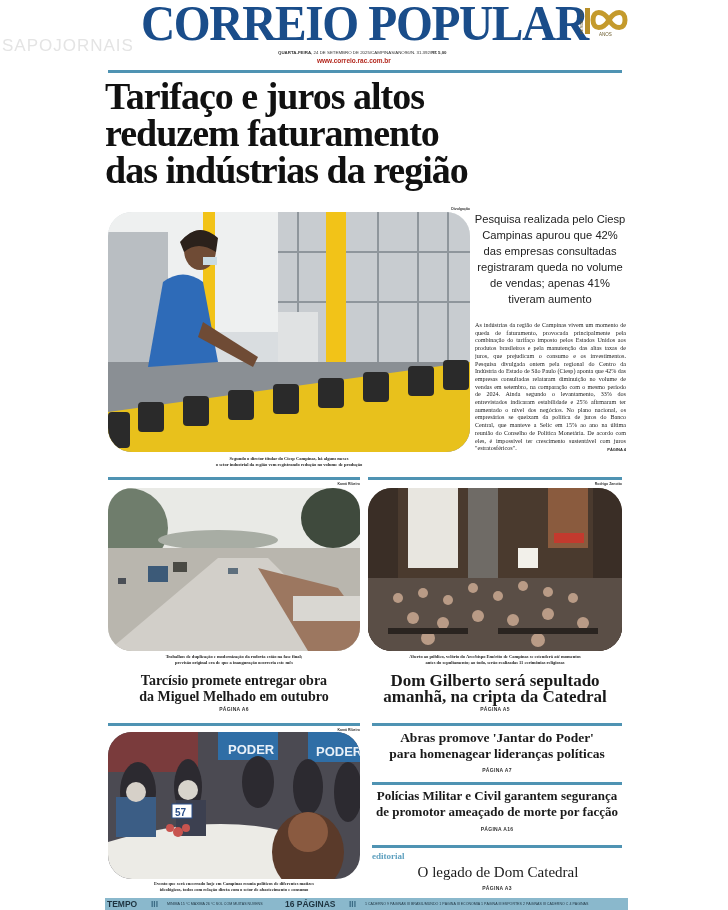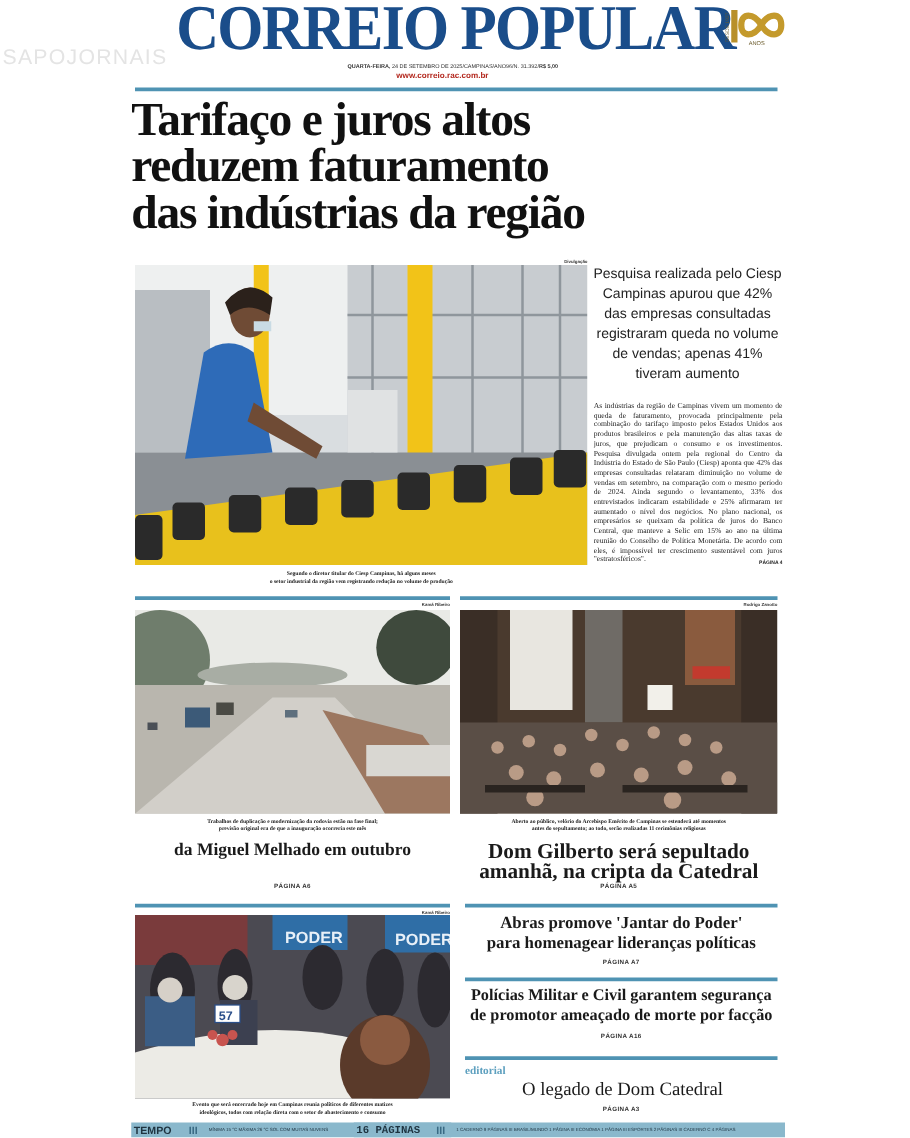--- a/index.html
+++ b/index.html
@@ -18,21 +18,21 @@
   .dateline { position: absolute; left: 173px; top: 50px; font-family: "Liberation Sans", sans-serif; font-size: 4.4px; color: #333; white-space: nowrap; }
   .dateline b { font-weight: bold; }
   .url { position: absolute; left: 212px; top: 57px; font-family: "Liberation Sans", sans-serif; font-size: 6.5px; font-weight: bold; color: #b3281e; }
 
   .rule { position: absolute; height: 3px; background: #4f93b3; }
 
   .main-headline { position: absolute; left: 105px; top: 78px; width: 520px; text-align: left; font-family: "Liberation Serif", serif; font-weight: bold; font-size: 38px; line-height: 37px; color: #111; letter-spacing: -1px; }
 
   .credit { position: absolute; font-family: "Liberation Sans", sans-serif; font-size: 3.5px; font-weight: bold; color: #333; text-align: right; }
 
-  .photo { position: absolute; overflow: hidden; }
+  .photo { position: absolute; overflow: hidden; border-radius: 24px; }
   .photo svg { display: block; }
 
   .deck { position: absolute; left: 474px; top: 211px; width: 152px; text-align: center; font-family: "Liberation Sans", sans-serif; font-size: 11.2px; line-height: 16px; color: #222; }
 
   .body-text { position: absolute; left: 475px; top: 322px; width: 151px; font-family: "Liberation Serif", serif; font-size: 6.1px; line-height: 7.7px; color: #222; text-align: justify; height: 148px; overflow: hidden; }
   .body-text .page-ref { font-family: "Liberation Sans", sans-serif; font-weight: bold; font-size: 4px; float: right; margin-top: 1px; }
 
   .caption { position: absolute; text-align: center; font-family: "Liberation Serif", serif; font-size: 4.5px; line-height: 6px; color: #222; font-weight: bold; }
 
   .sub-headline { position: absolute; text-align: center; font-family: "Liberation Serif", serif; font-weight: bold; color: #1a1a1a; }
@@ -188,20 +188,21 @@
 <div class="caption" style="left:108px; top:654px; width:252px;">
   <div>Trabalhos de duplicação e modernização da rodovia estão na fase final;</div>
   <div>previsão original era de que a inauguração ocorreria este mês</div>
 </div>
 <div class="caption" style="left:368px; top:654px; width:254px;">
   <div>Aberto ao público, velório do Arcebispo Emérito de Campinas se estenderá até momentos</div>
   <div>antes do sepultamento; ao todo, serão realizadas 11 cerimônias religiosas</div>
 </div>
 
 <div class="sub-headline" style="left:108px; top:673px; width:252px; font-size:14px; line-height:16px;">
+  <div>Tarcísio promete entregar obra</div>
   <div>da Miguel Melhado em outubro</div>
 </div>
 <div class="page-label" style="left:108px; top:706px; width:252px;">PÁGINA A6</div>
 
 <div class="sub-headline" style="left:368px; top:673px; width:254px; font-size:17px; line-height:16px;">
   <div>Dom Gilberto será sepultado</div>
   <div>amanhã, na cripta da Catedral</div>
 </div>
 <div class="page-label" style="left:368px; top:706px; width:254px;">PÁGINA A5</div>
 
@@ -262,16 +263,16 @@
 <div class="editorial-tag">editorial</div>
 <div class="editorial-title">O legado de Dom Catedral</div>
 <div class="page-label" style="left:372px; top:885px; width:250px;">PÁGINA A3</div>
 
 <div class="footer-bar" style="left:105px; width:256px;">
   <span class="lead" style="left:2px;">TEMPO</span>
   <span class="lead" style="left:46px; color:#3a6a84;">III</span>
   <span class="small" style="left:62px;">MÍNIMA 15 °C MÁXIMA 26 °C SOL COM MUITAS NUVENS</span>
 </div>
 <div class="footer-bar" style="left:283px; width:345px;">
-  <span class="lead" style="left:2px;font-family:Liberation Mono, monospace;">16 PÁGINAS</span>
+  <span class="lead" style="left:2px;">16 PÁGINAS</span>
   <span class="lead" style="left:66px; color:#3a6a84;">III</span>
   <span class="small" style="left:82px;">1 CADERNO 9 PÁGINAS III BRASIL/MUNDO 1 PÁGINA III ECONOMIA 1 PÁGINA III ESPORTES 2 PÁGINAS III CADERNO C 4 PÁGINAS</span>
 </div>
 
 </body></html>

